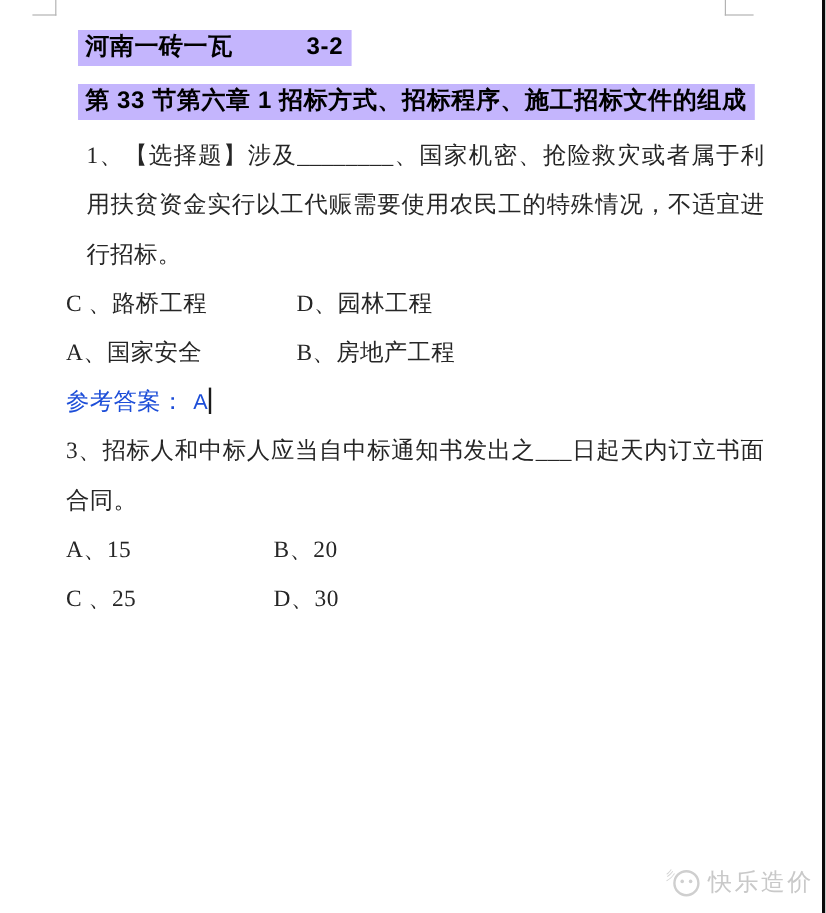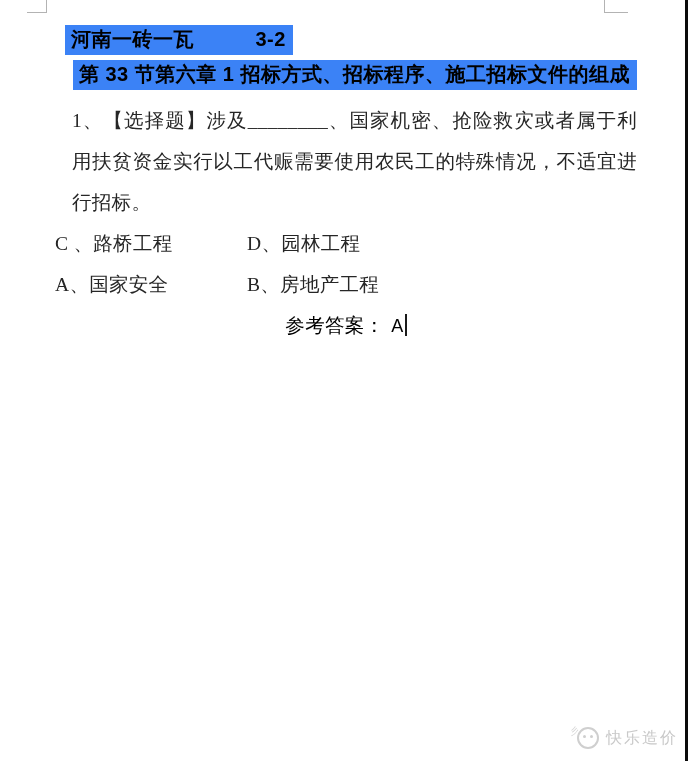--- a/index.html
+++ b/index.html
@@ -32,24 +32,24 @@
     border-left: 1px solid #b3b3b3;
     border-bottom: 1px solid #b3b3b3;
   }
   .content {
     position: absolute;
     left: 55px; top: 20px;
     width: 582px;
   }
   .title-row { margin: 0; }
   .title-row.first { margin-top: 5px; }
-  .title-row.second { margin-top: 5px; text-align: right; }
+  .title-row.second { margin-top: 15px; }
   .hl {
     display: inline-block;
-    background: #3b82f6;
+    background: #c4b5fd;
     color: #000000;
     font-family: "Liberation Sans", sans-serif;
     font-weight: bold;
     font-size: 20px;
     line-height: 23px;
     padding: 3px 7px 4px 6px;
     margin-left: 10px;
     letter-spacing: 0.5px;
   }
   .q-text {
@@ -67,23 +67,22 @@
     line-height: 41px;
     letter-spacing: 0.3px;
   }
   .opt { white-space: pre; }
   .question-1 .col1 { width: 192px; }
   .question-2 .col1 { width: 181px; }
   .question-3 .col1 { width: 173px; }
   .answer {
     font-size: 19.5px;
     line-height: 41px;
-    color: #000000;
+    color: #1d4ed8;
     letter-spacing: 0.3px;
-    text-align: center;
   }
   .ans-letter {
     margin-left: 7px;
     font-family: "Liberation Sans", sans-serif;
     font-size: 18px;
   }
   .cursor {
     display: inline-block;
     width: 2px; height: 22px;
     background: #1a1a1a;
@@ -115,21 +114,21 @@
   .wm-logo .eye.r { right: 4px; }
   .wm-logo .spark {
     position: absolute;
     left: -9px; top: -4px;
     font-size: 9px;
     color: #d4d4d4;
     transform: rotate(-15deg);
   }
   .wm-text {
     font-family: "Liberation Sans", sans-serif;
-    font-size: 16px;
+    font-size: 20px;
     letter-spacing: 2px;
     color: #c9c9c9;
   }
 </style>
 </head>
 <body>
 
 <div class="page">
 
   <div class="edge-bar"></div>
@@ -155,20 +154,34 @@
       <div class="opt-row">
         <span class="opt col1">A、国家安全</span>
         <span class="opt">B、房地产工程</span>
       </div>
       <p class="answer">
         <span>参考答案：</span><span class="ans-letter">A</span><span class="cursor"></span>
       </p>
     </section>
 
 
+    <section class="question question-3">
+      <p class="q-text">3、招标人和中标人应当自中标通知书发出之___日起天内订立书面合同。</p>
+      <div class="opt-row">
+        <span class="opt col1">A、15</span>
+        <span class="opt">B、20</span>
+      </div>
+      <div class="opt-row">
+        <span class="opt col1">C 、25</span>
+        <span class="opt">D、30</span>
+      </div>
+      <p class="answer">
+        
+      </p>
+    </section>
 
   </div>
 
   <div class="watermark">
     <span class="wm-logo">
       <span class="spark">彡</span>
       <span class="eye l"></span>
       <span class="eye r"></span>
     </span>
     <span class="wm-text">快乐造价</span>

